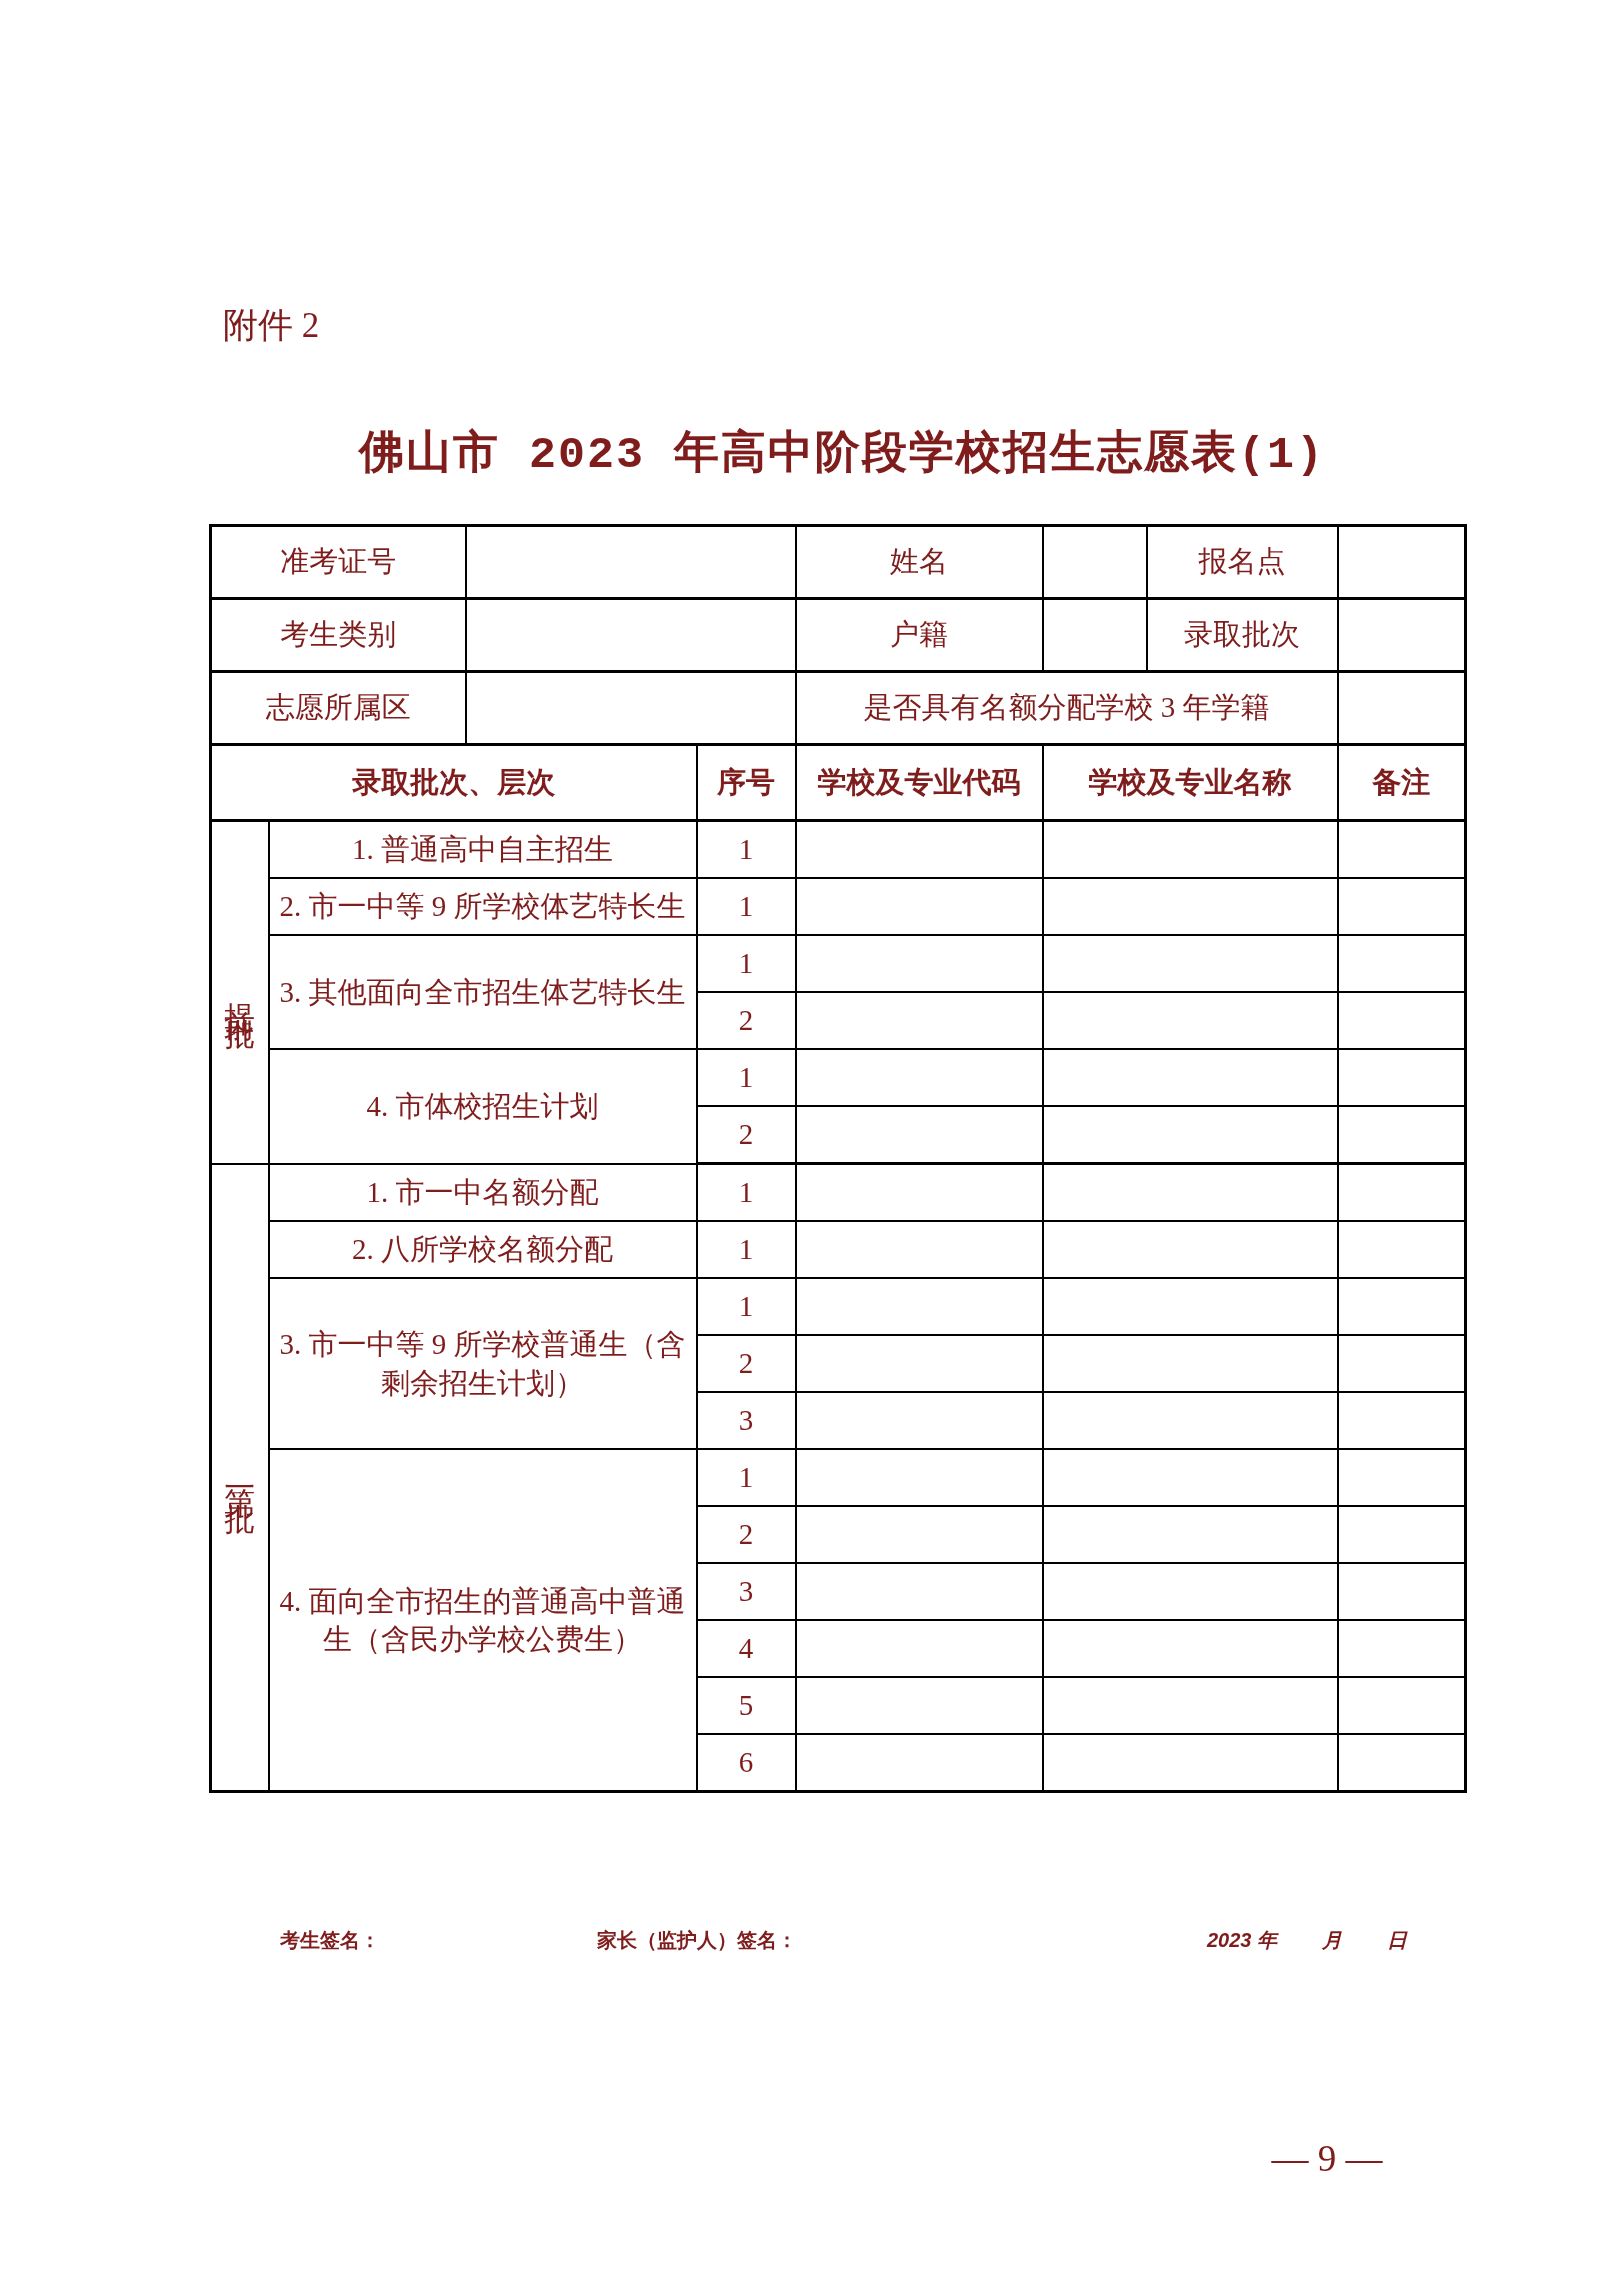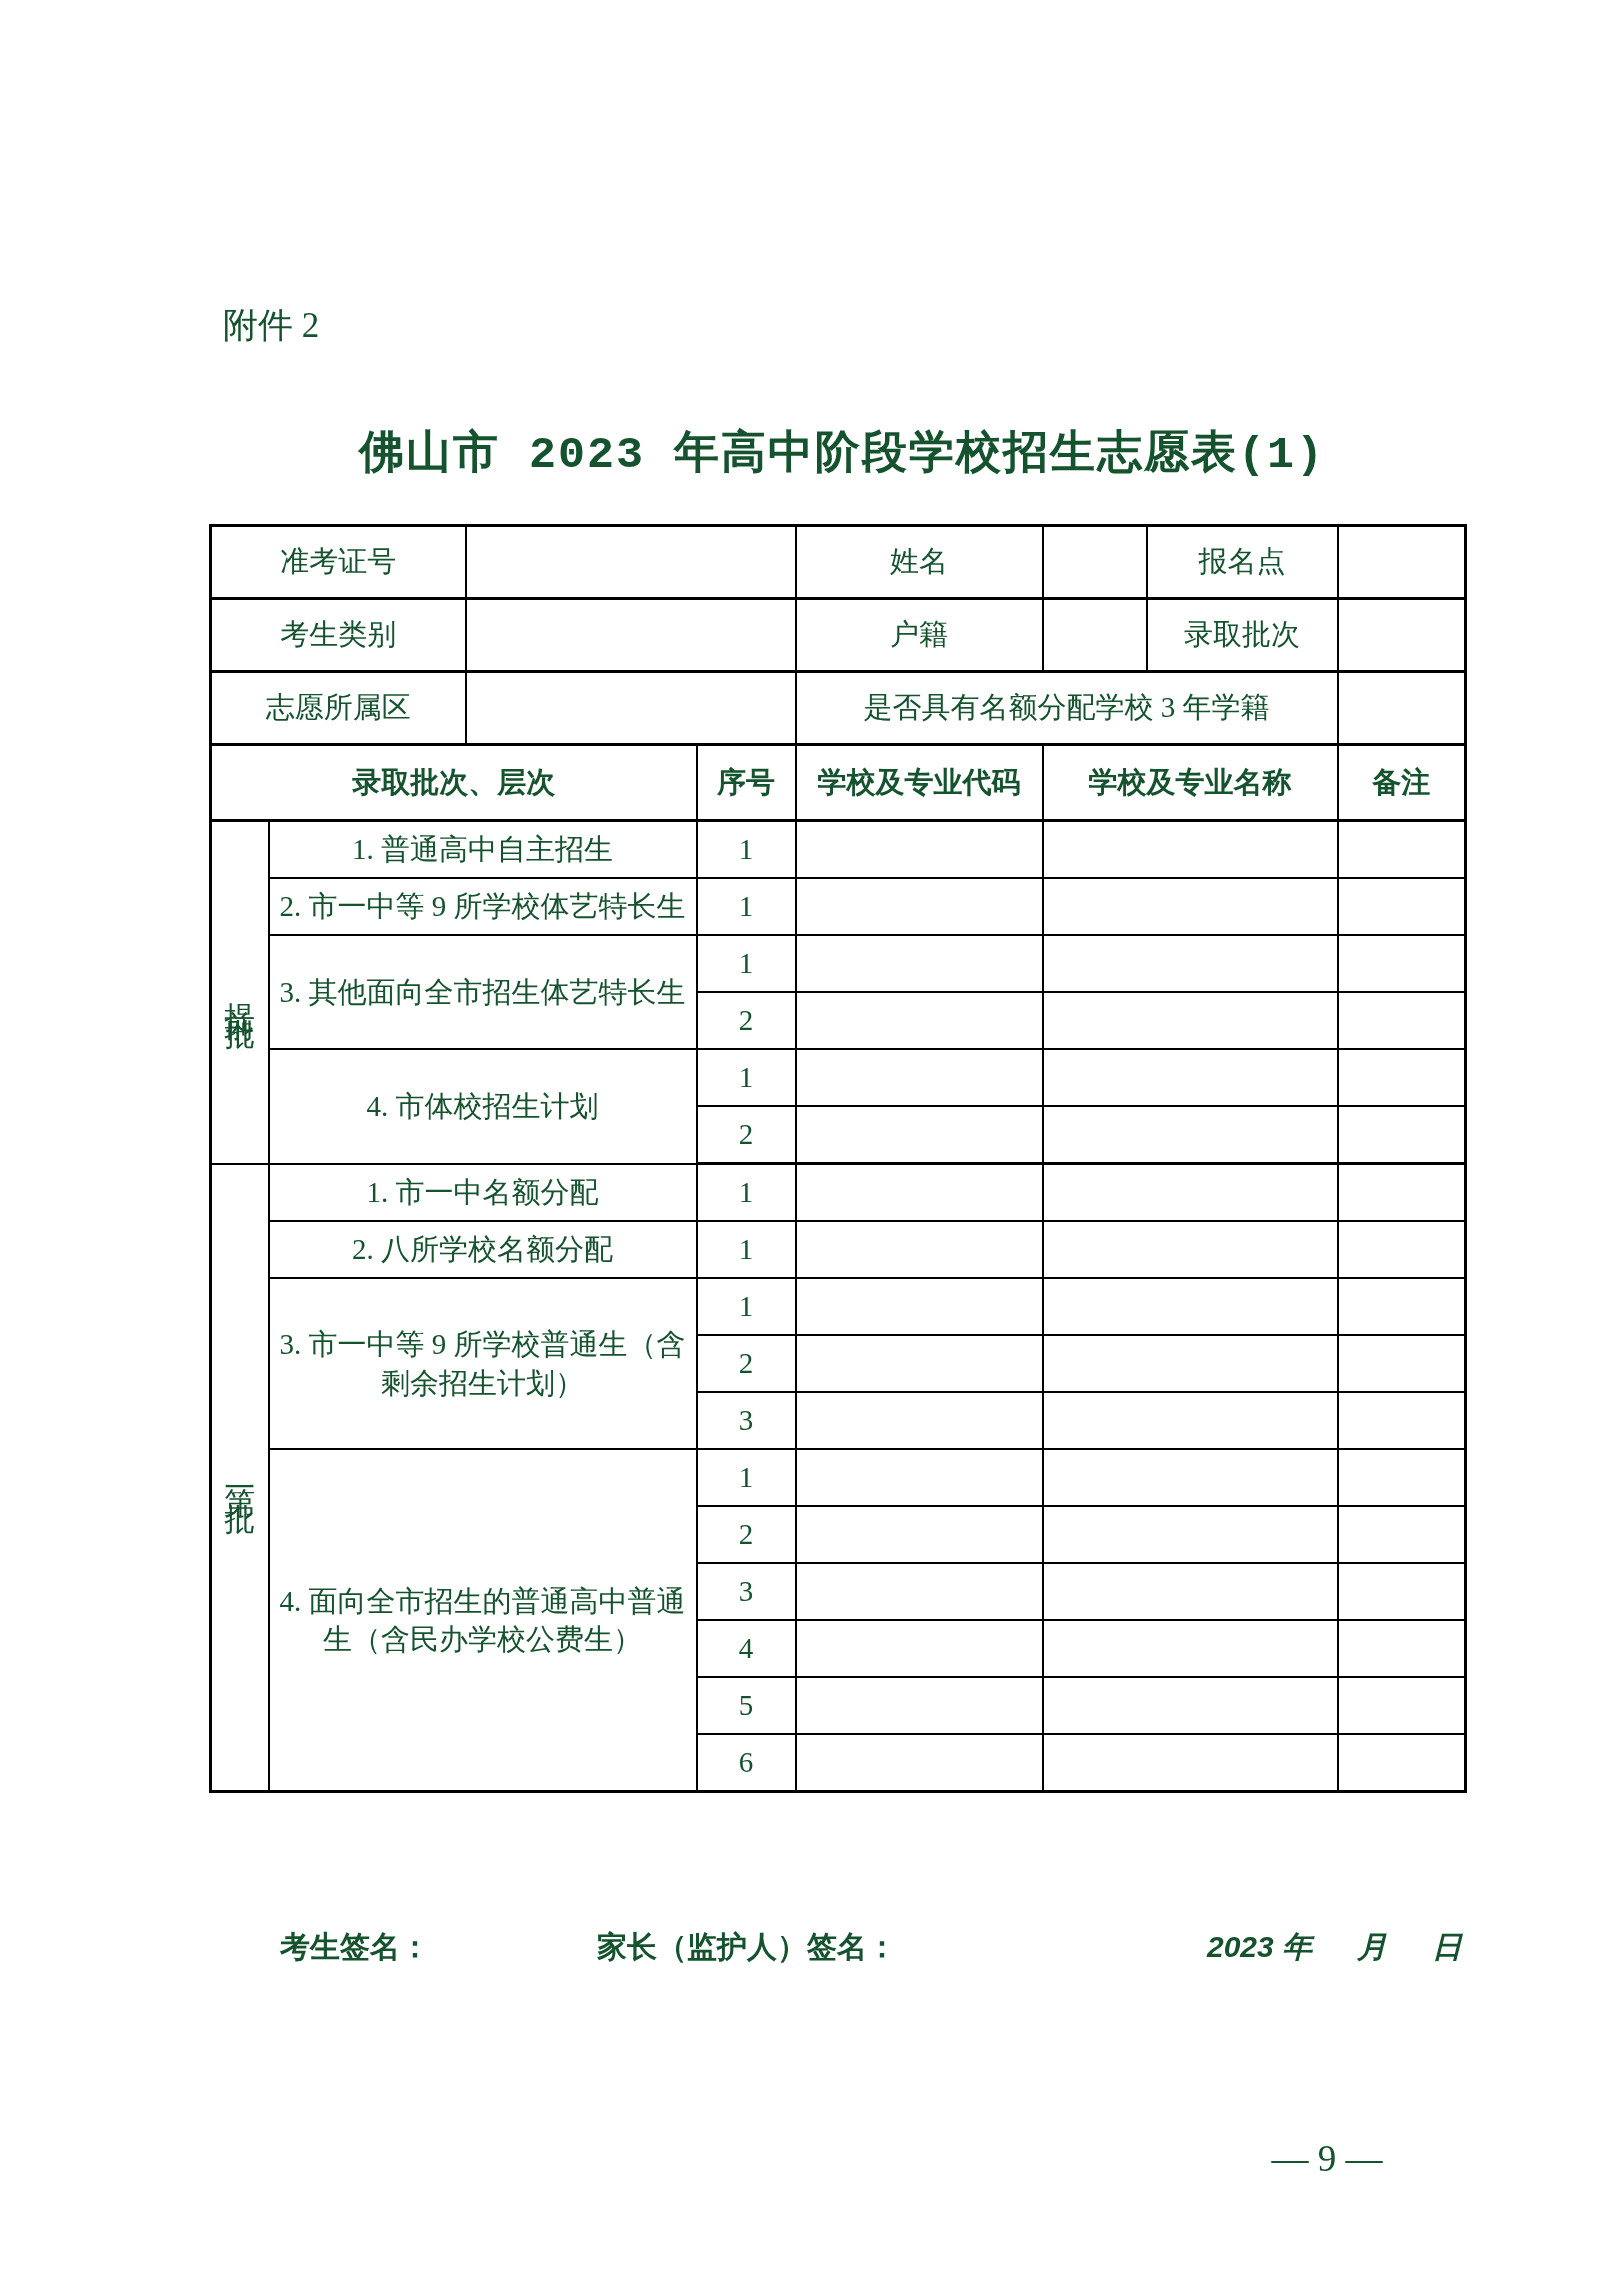--- a/index.html
+++ b/index.html
@@ -1,21 +1,21 @@
 <!DOCTYPE html>
 <html><head>
 <meta charset="utf-8">
 <style>
   html,body { margin:0; padding:0; background:#e8e8e8; }
   .page {
     position: relative;
     width: 1621px; height: 2294px;
     margin: 0 auto;
     background: #ffffff;
-    color: #14532d;
+    color: #7f1d1d;
     font-family: "Liberation Serif", "DejaVu Serif", serif;
     overflow: hidden;
   }
   .attachment {
     position: absolute; left: 223px; top: 302px;
     font-size: 35px;
     font-family: "Liberation Serif", "DejaVu Serif", serif;
   }
   .doc-title {
     position: absolute; left: 209px; top: 417px; width: 1256px;
@@ -75,21 +75,21 @@
     font-weight: bold;
     font-size: 30px; line-height: 47px;
     text-indent: 61px;
     text-align: justify;
     word-break: break-all;
     margin: 0;
   }
   .sig-row {
     position: absolute; left: 209px; top: 1927px; width: 1256px; height: 41px;
     font-family: "Liberation Sans", "DejaVu Sans", sans-serif;
-    font-weight: bold; font-size: 30px;
+    font-weight: bold; font-size: 20px;
   }
   .sig-row .sig-student { position: absolute; left: 71px; }
   .sig-row .sig-parent  { position: absolute; left: 388px; }
   .sig-row .sig-date {
     position: absolute; left: 998px;
     display: inline-flex; gap: 45px; white-space: nowrap; font-style: italic;
   }
   .page-number {
     position: absolute; left: 1234px; top: 2137px; width: 186px;
     text-align: center;

